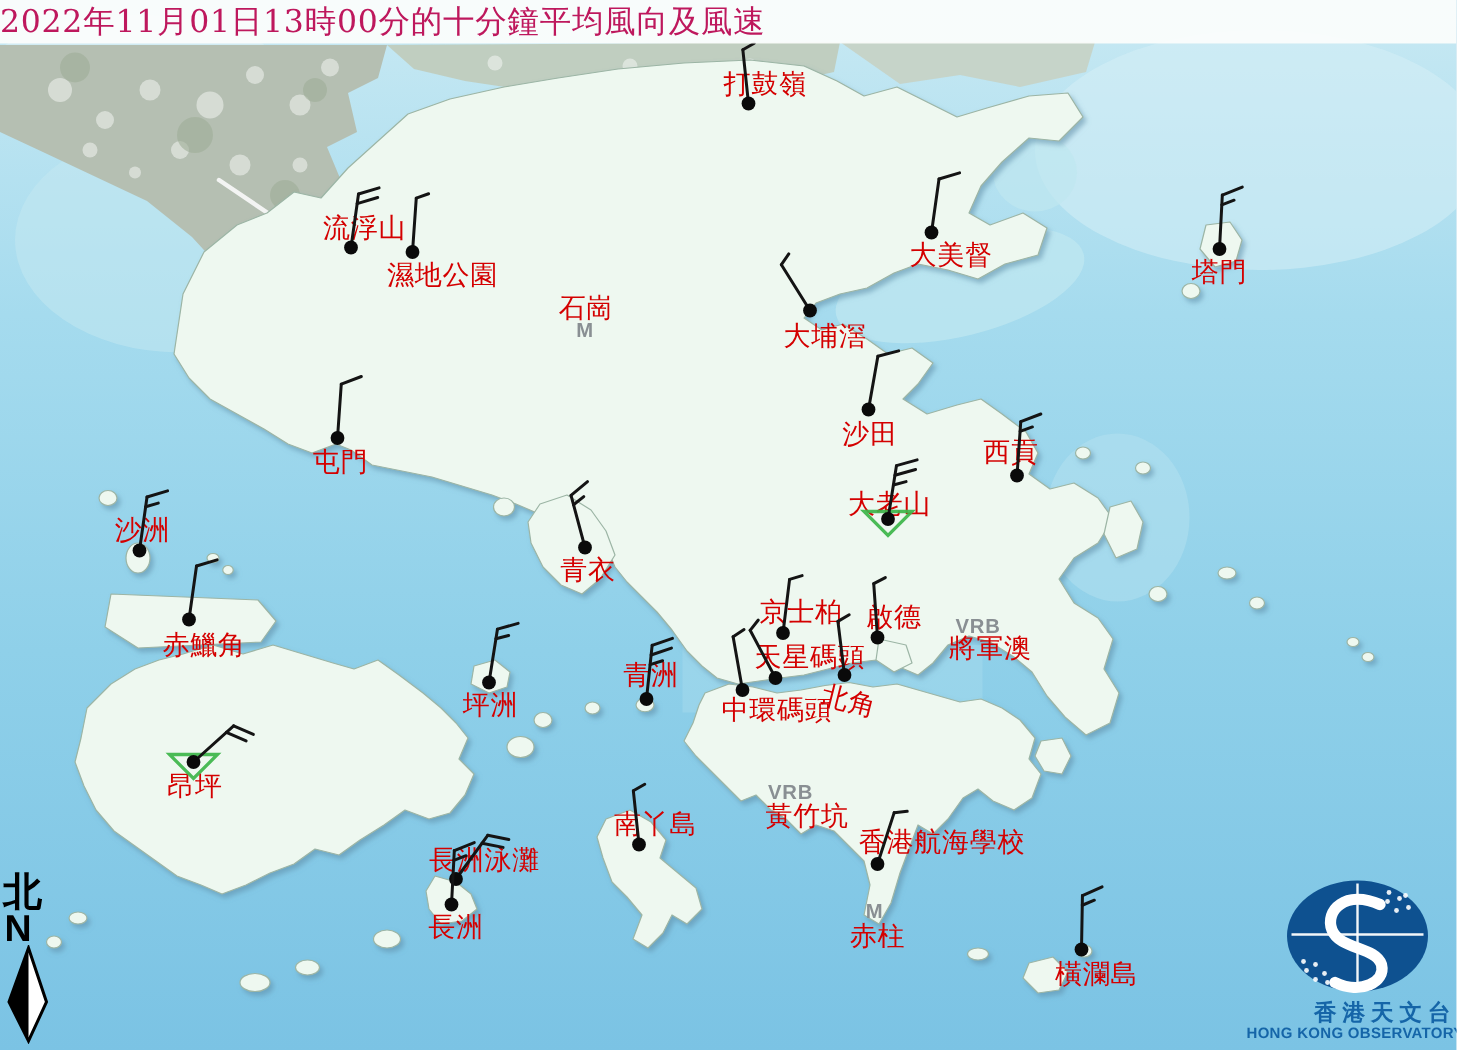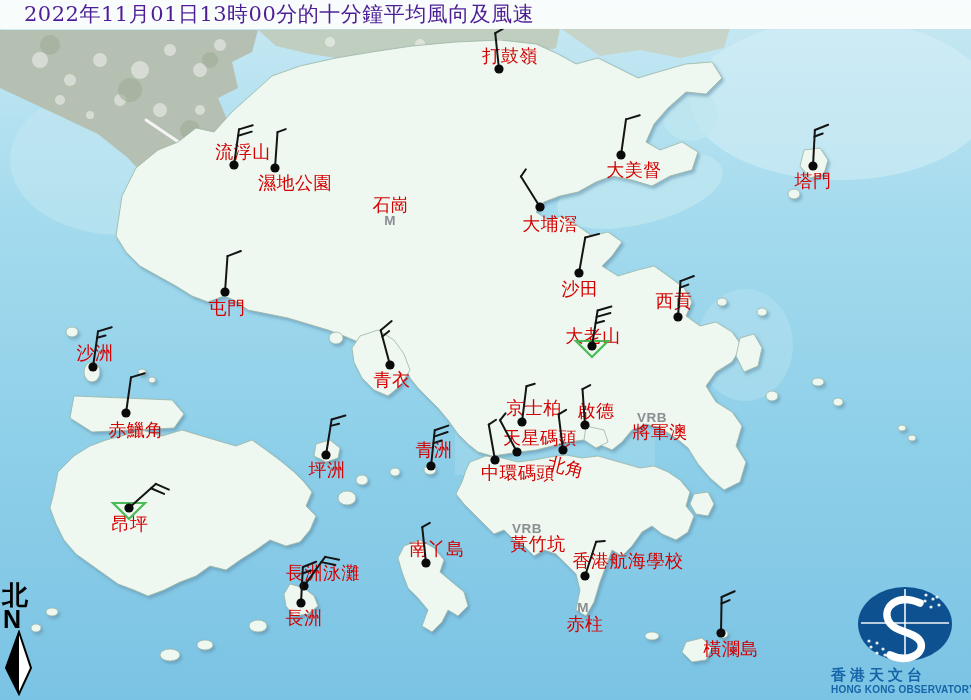--- a/index.html
+++ b/index.html
@@ -1,38 +1,38 @@
 <!DOCTYPE html>
 <html><head>
 <meta charset="utf-8">
 <style>
   html,body{margin:0;padding:0;background:#dfeef5;}
   #screen{position:relative;width:971px;height:700px;overflow:hidden;
           font-family:"DejaVu Serif","Liberation Serif",serif;}
   #map-bg{position:absolute;left:0;top:0;z-index:1;}
   #stations-svg{position:absolute;left:0;top:0;z-index:3;pointer-events:none;}
   .titlebar{position:absolute;left:0;top:0;width:100%;height:29px;z-index:5;
-            background:rgba(252,253,252,.93);color:#4c1d95;font-size:21px;
-            line-height:29px;padding-left:24px;box-sizing:border-box;
+            background:rgba(252,253,252,.93);color:#be185d;font-size:21px;
+            line-height:29px;padding-left:0;box-sizing:border-box;
             letter-spacing:.5px;white-space:nowrap;}
   
   .stn-label{font-family:"DejaVu Serif","Liberation Serif",serif;font-size:18px;
              fill:#d40000;letter-spacing:.5px;}
   .stn-note{font-family:"Liberation Sans","DejaVu Sans",sans-serif;font-size:13.5px;
             font-weight:bold;fill:#898f93;letter-spacing:.5px;}
   .barb{stroke:#141414;stroke-width:2;stroke-linecap:round;fill:none;}
   .tri{stroke:#3cb549;stroke-width:2.2;fill:none;opacity:.92;}
   
   #compass{position:absolute;left:2px;top:582px;z-index:5;width:40px;text-align:left;}
   #compass .hanzi{font-size:26px;font-weight:bold;color:#000;line-height:26px;}
   #compass .letter{font-family:"Liberation Sans",sans-serif;font-size:25px;
                    font-weight:bold;color:#000;line-height:22px;margin-left:1px;}
   
   #logo{position:absolute;left:831px;top:583px;width:140px;height:117px;z-index:4;}
-  .logo-zh{position:absolute;left:0;top:83px;width:140px;text-align:left;
+  .logo-zh{position:absolute;left:0;top:83px;width:140px;text-align:right;
            font-size:15px;font-weight:bold;color:#1565a8;letter-spacing:4px;}
   .logo-en{position:absolute;left:0;top:101px;width:140px;text-align:center;
            font-family:"Liberation Sans","DejaVu Sans",sans-serif;
            font-size:10px;font-weight:bold;color:#1565a8;letter-spacing:.2px;
            white-space:nowrap;}
 </style>
 </head>
 <body>
 
 <div id="screen">

